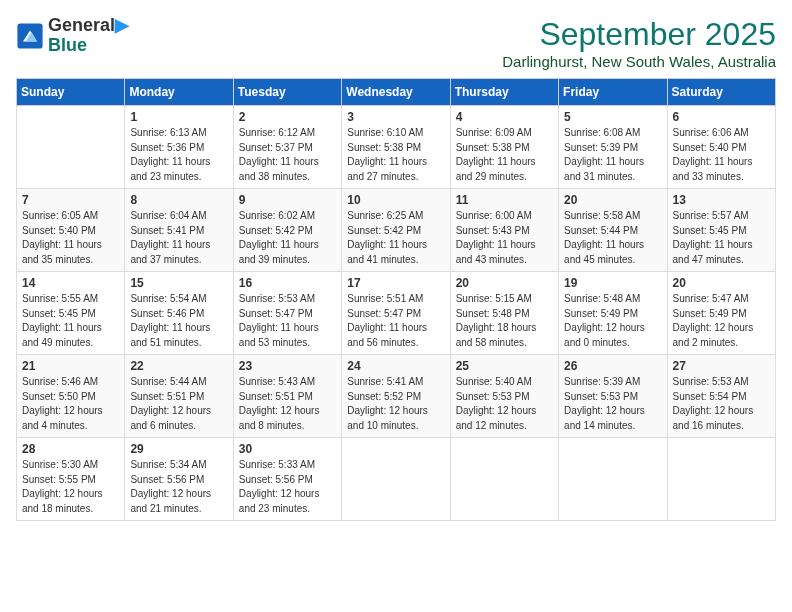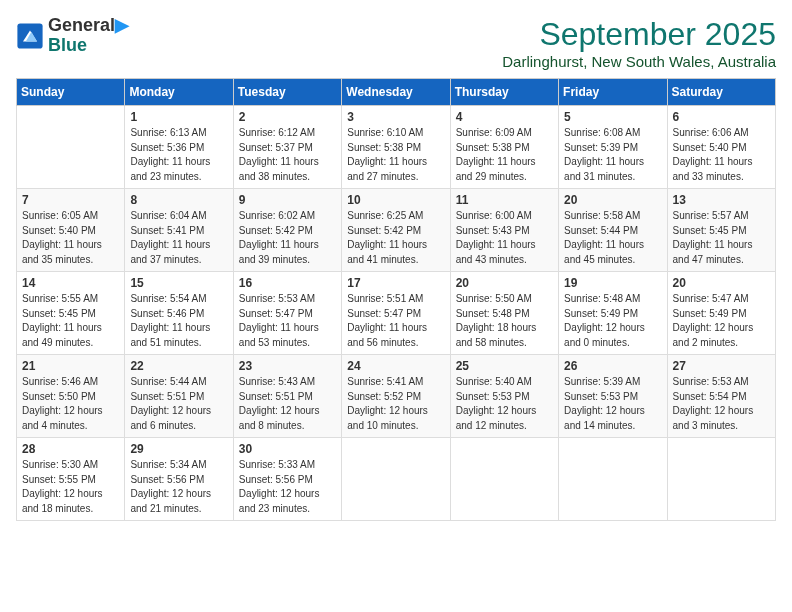--- a/index.html
+++ b/index.html
@@ -256,21 +256,21 @@
         <span class="day-number">17</span>
         <div class="day-info">
           <span>Sunrise: 5:51 AM</span><br>
           <span>Sunset: 5:47 PM</span><br>
           <span>Daylight: 11 hours and 56 minutes.</span>
         </div>
       </td>
           <td>
         <span class="day-number">20</span>
         <div class="day-info">
-          <span>Sunrise: 5:50 AM</span><br>
+          <span>Sunrise: 5:15 AM</span><br>
           <span>Sunset: 5:48 PM</span><br>
           <span>Daylight: 18 hours and 58 minutes.</span>
         </div>
       </td>
           <td>
         <span class="day-number">19</span>
         <div class="day-info">
           <span>Sunrise: 5:48 AM</span><br>
           <span>Sunset: 5:49 PM</span><br>
           <span>Daylight: 12 hours and 0 minutes.</span>
@@ -332,21 +332,21 @@
           <span>Sunrise: 5:39 AM</span><br>
           <span>Sunset: 5:53 PM</span><br>
           <span>Daylight: 12 hours and 14 minutes.</span>
         </div>
       </td>
           <td>
         <span class="day-number">27</span>
         <div class="day-info">
           <span>Sunrise: 5:53 AM</span><br>
           <span>Sunset: 5:54 PM</span><br>
-          <span>Daylight: 12 hours and 3 minutes.</span>
+          <span>Daylight: 12 hours and 16 minutes.</span>
         </div>
       </td>
         </tr>
         <tr class="normal-row">
           <td>
         <span class="day-number">28</span>
         <div class="day-info">
           <span>Sunrise: 5:30 AM</span><br>
           <span>Sunset: 5:55 PM</span><br>
           <span>Daylight: 12 hours and 18 minutes.</span>

